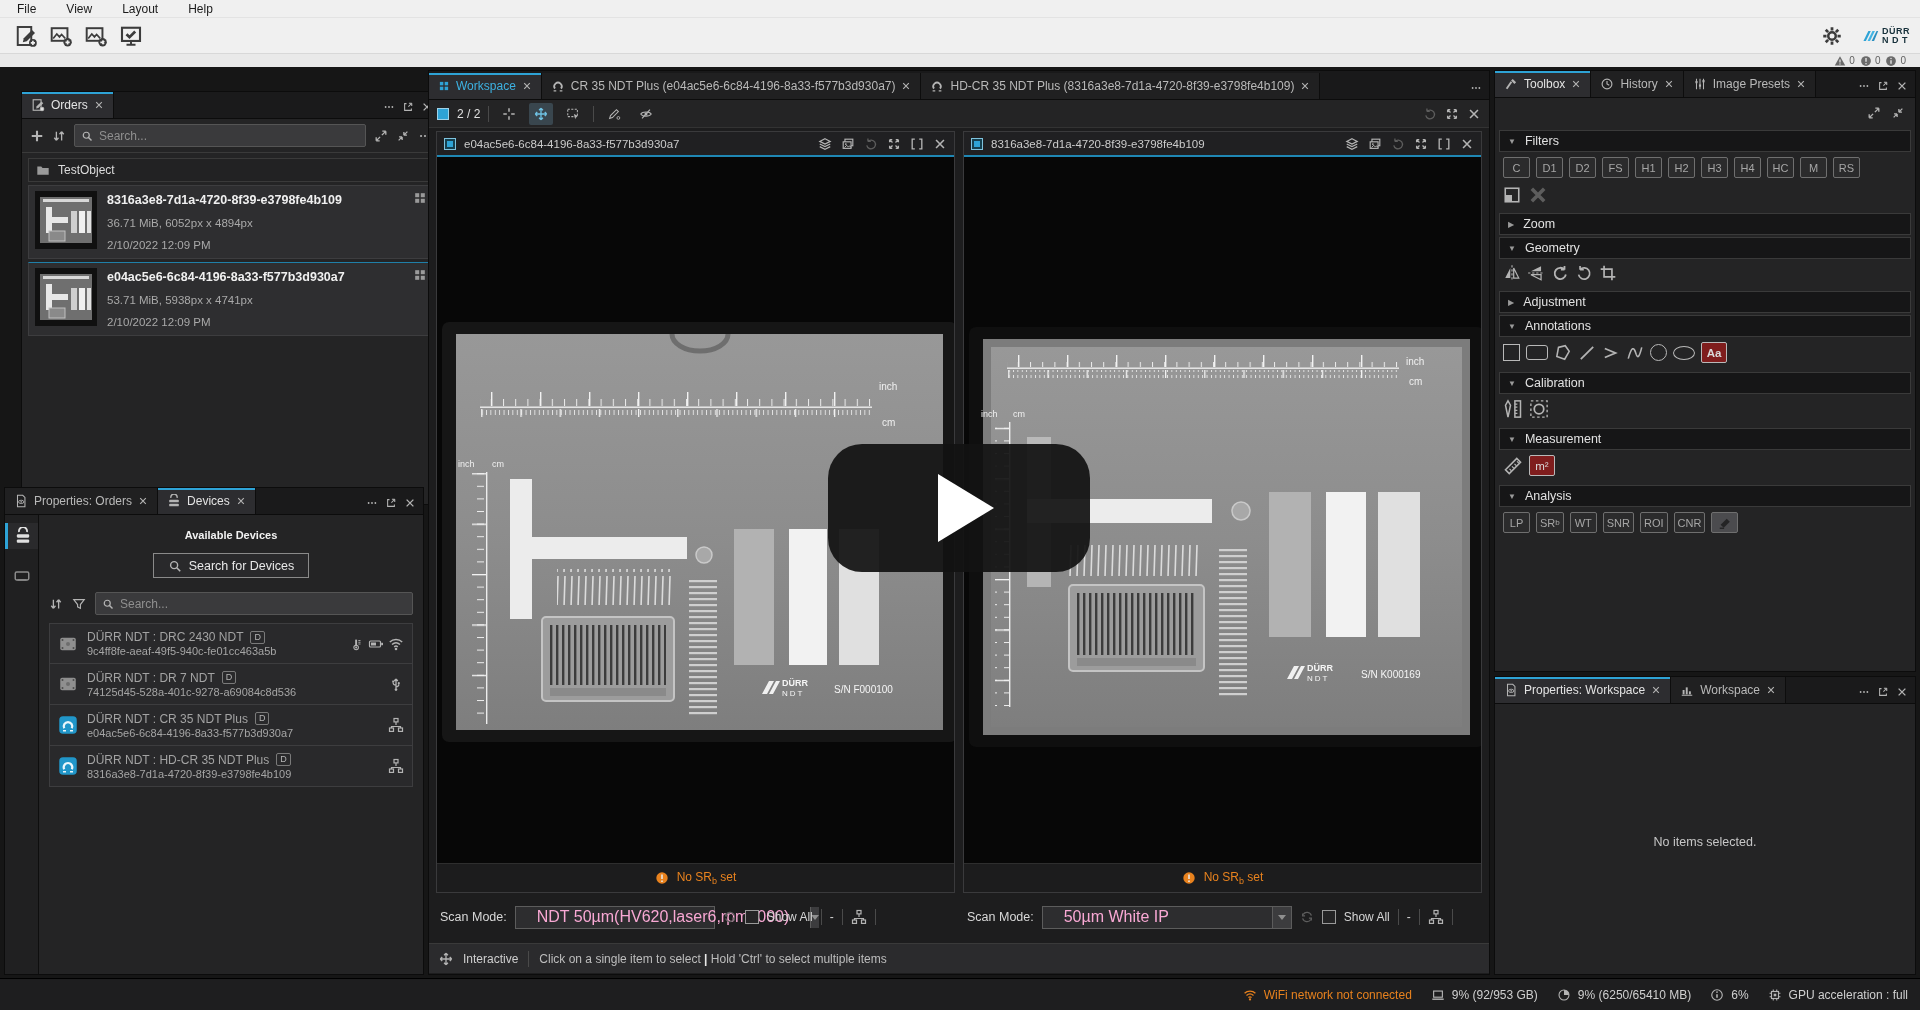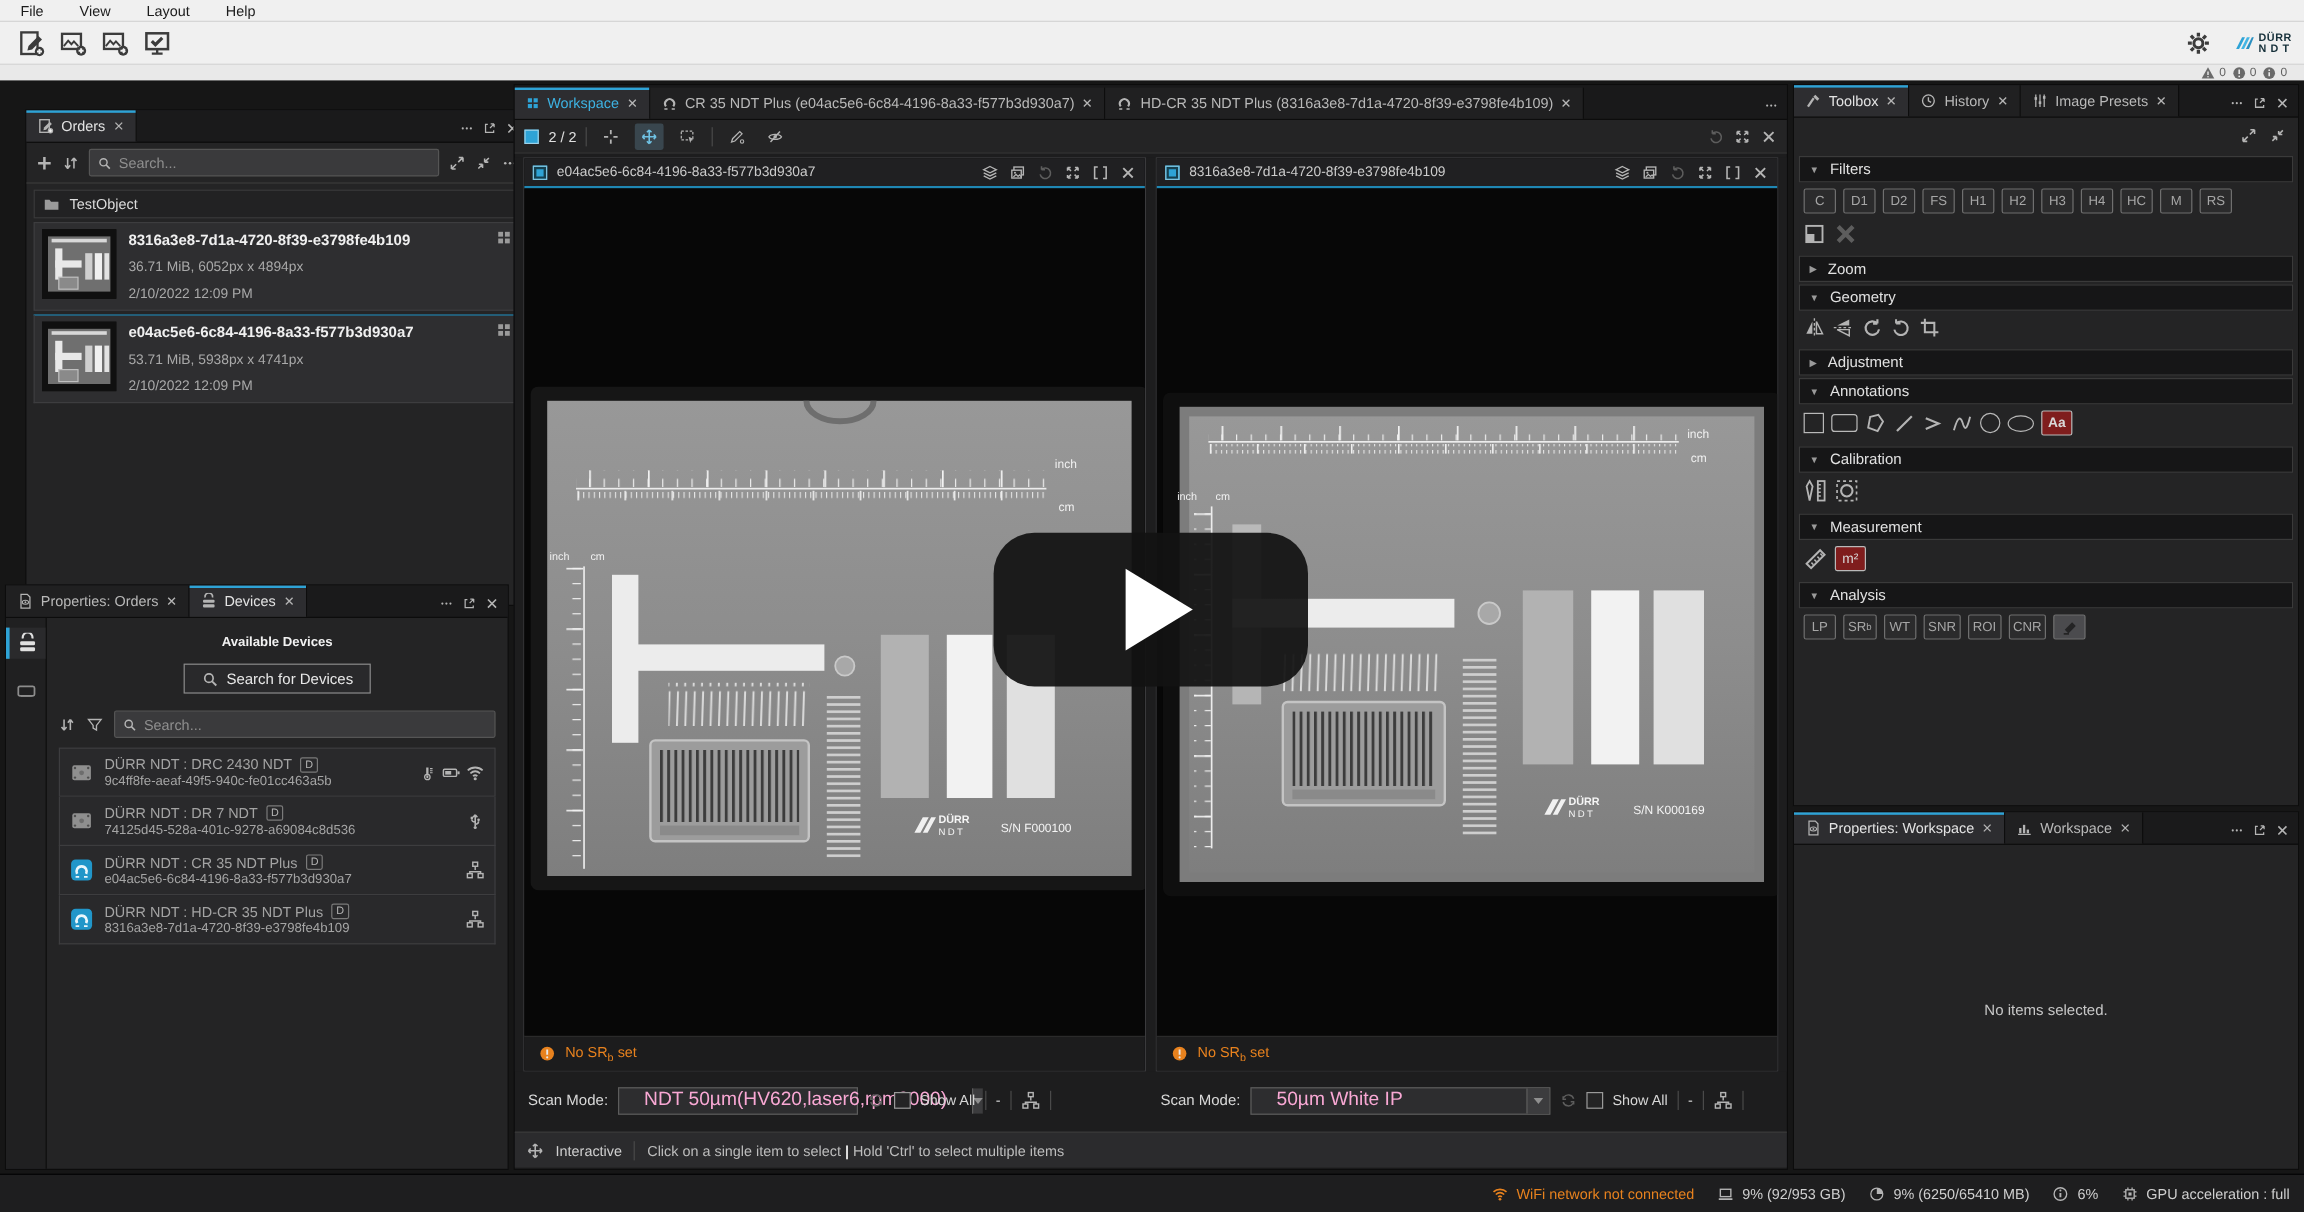--- a/index.html
+++ b/index.html
@@ -78,21 +78,21 @@
   .tool-toggle { width:24px; height:22px; display:flex; align-items:center; justify-content:center; border-radius:2px; color:#b4b4b4; }
   .tool-toggle.active { background:#39464e; color:#6fc2e4; }
   #viewers { position:absolute; left:0; top:60px; width:100%; height:762px; display:flex; gap:8px; padding:0 7px; background:#1d1d1e; }
   .viewer { flex:1; border:1px solid #3a3a3c; display:flex; flex-direction:column; background:#060606; }
   .viewer-header { height:25px; background:#202022; display:flex; align-items:center; gap:8px; padding:0 7px; border-bottom:2px solid #1f87b4; flex:none; }
   .bluebox { width:12px; height:12px; background:#2ea3d6; box-shadow:inset 0 0 0 2px #15404f; border:1px solid #7fc3de; }
   .viewer-title { color:#cccccc; font-size:11.5px; flex:1; }
   .viewer-hicons { display:flex; align-items:center; gap:9px; }
   .viewer-canvas { position:relative; flex:1; background:#070707; overflow:hidden; }
   .xray { position:absolute; left:5px; right:5px; top:165px; height:420px; }
-  .viewer-warning { height:29px; flex:none; background:#1c1c1d; border-top:1px solid #2e2e2e; display:flex; align-items:center; gap:8px; padding:0 12px; color:#e8821e; font-size:12px; }
+  .viewer-warning { height:29px; flex:none; background:#1c1c1d; border-top:1px solid #2e2e2e; display:flex; align-items:center; gap:8px; padding:0 12px; color:#e8821e; font-size:12px;justify-content:center; }
   #scan-row { position:absolute; left:0; top:824px; width:100%; height:44px; display:flex; gap:8px; padding:4px 7px; }
   .scan-half { flex:1; display:flex; align-items:center; gap:8px; padding:0 4px; }
   .scan-label { color:#d8d8d8; font-size:12.5px; }
   .select { height:23px; background:#2d2d2f; border:1px solid #5c5c5c; display:flex; align-items:center; }
   .select .sel-text { padding:0 21px; color:#f9a8d4; font-size:16px; white-space:nowrap; }
   .sel-arrow { width:19px; align-self:stretch; background:#3c3c3e; border-left:1px solid #5c5c5c; display:flex; align-items:center; justify-content:center; }
   .caret-down { width:0; height:0; border-left:4px solid transparent; border-right:4px solid transparent; border-top:5px solid #8f8f8f; }
   .checkbox { width:14px; height:14px; border:1px solid #9a9a9a; background:#242425; }
   #ws-status { position:absolute; left:0; top:872px; width:100%; height:30px; background:#2b2b2d; border-top:1px solid #3a3a3a; display:flex; align-items:center; gap:10px; padding:0 10px; color:#cfcfcf; }
   #ws-status .hint { color:#bdbdbd; }

